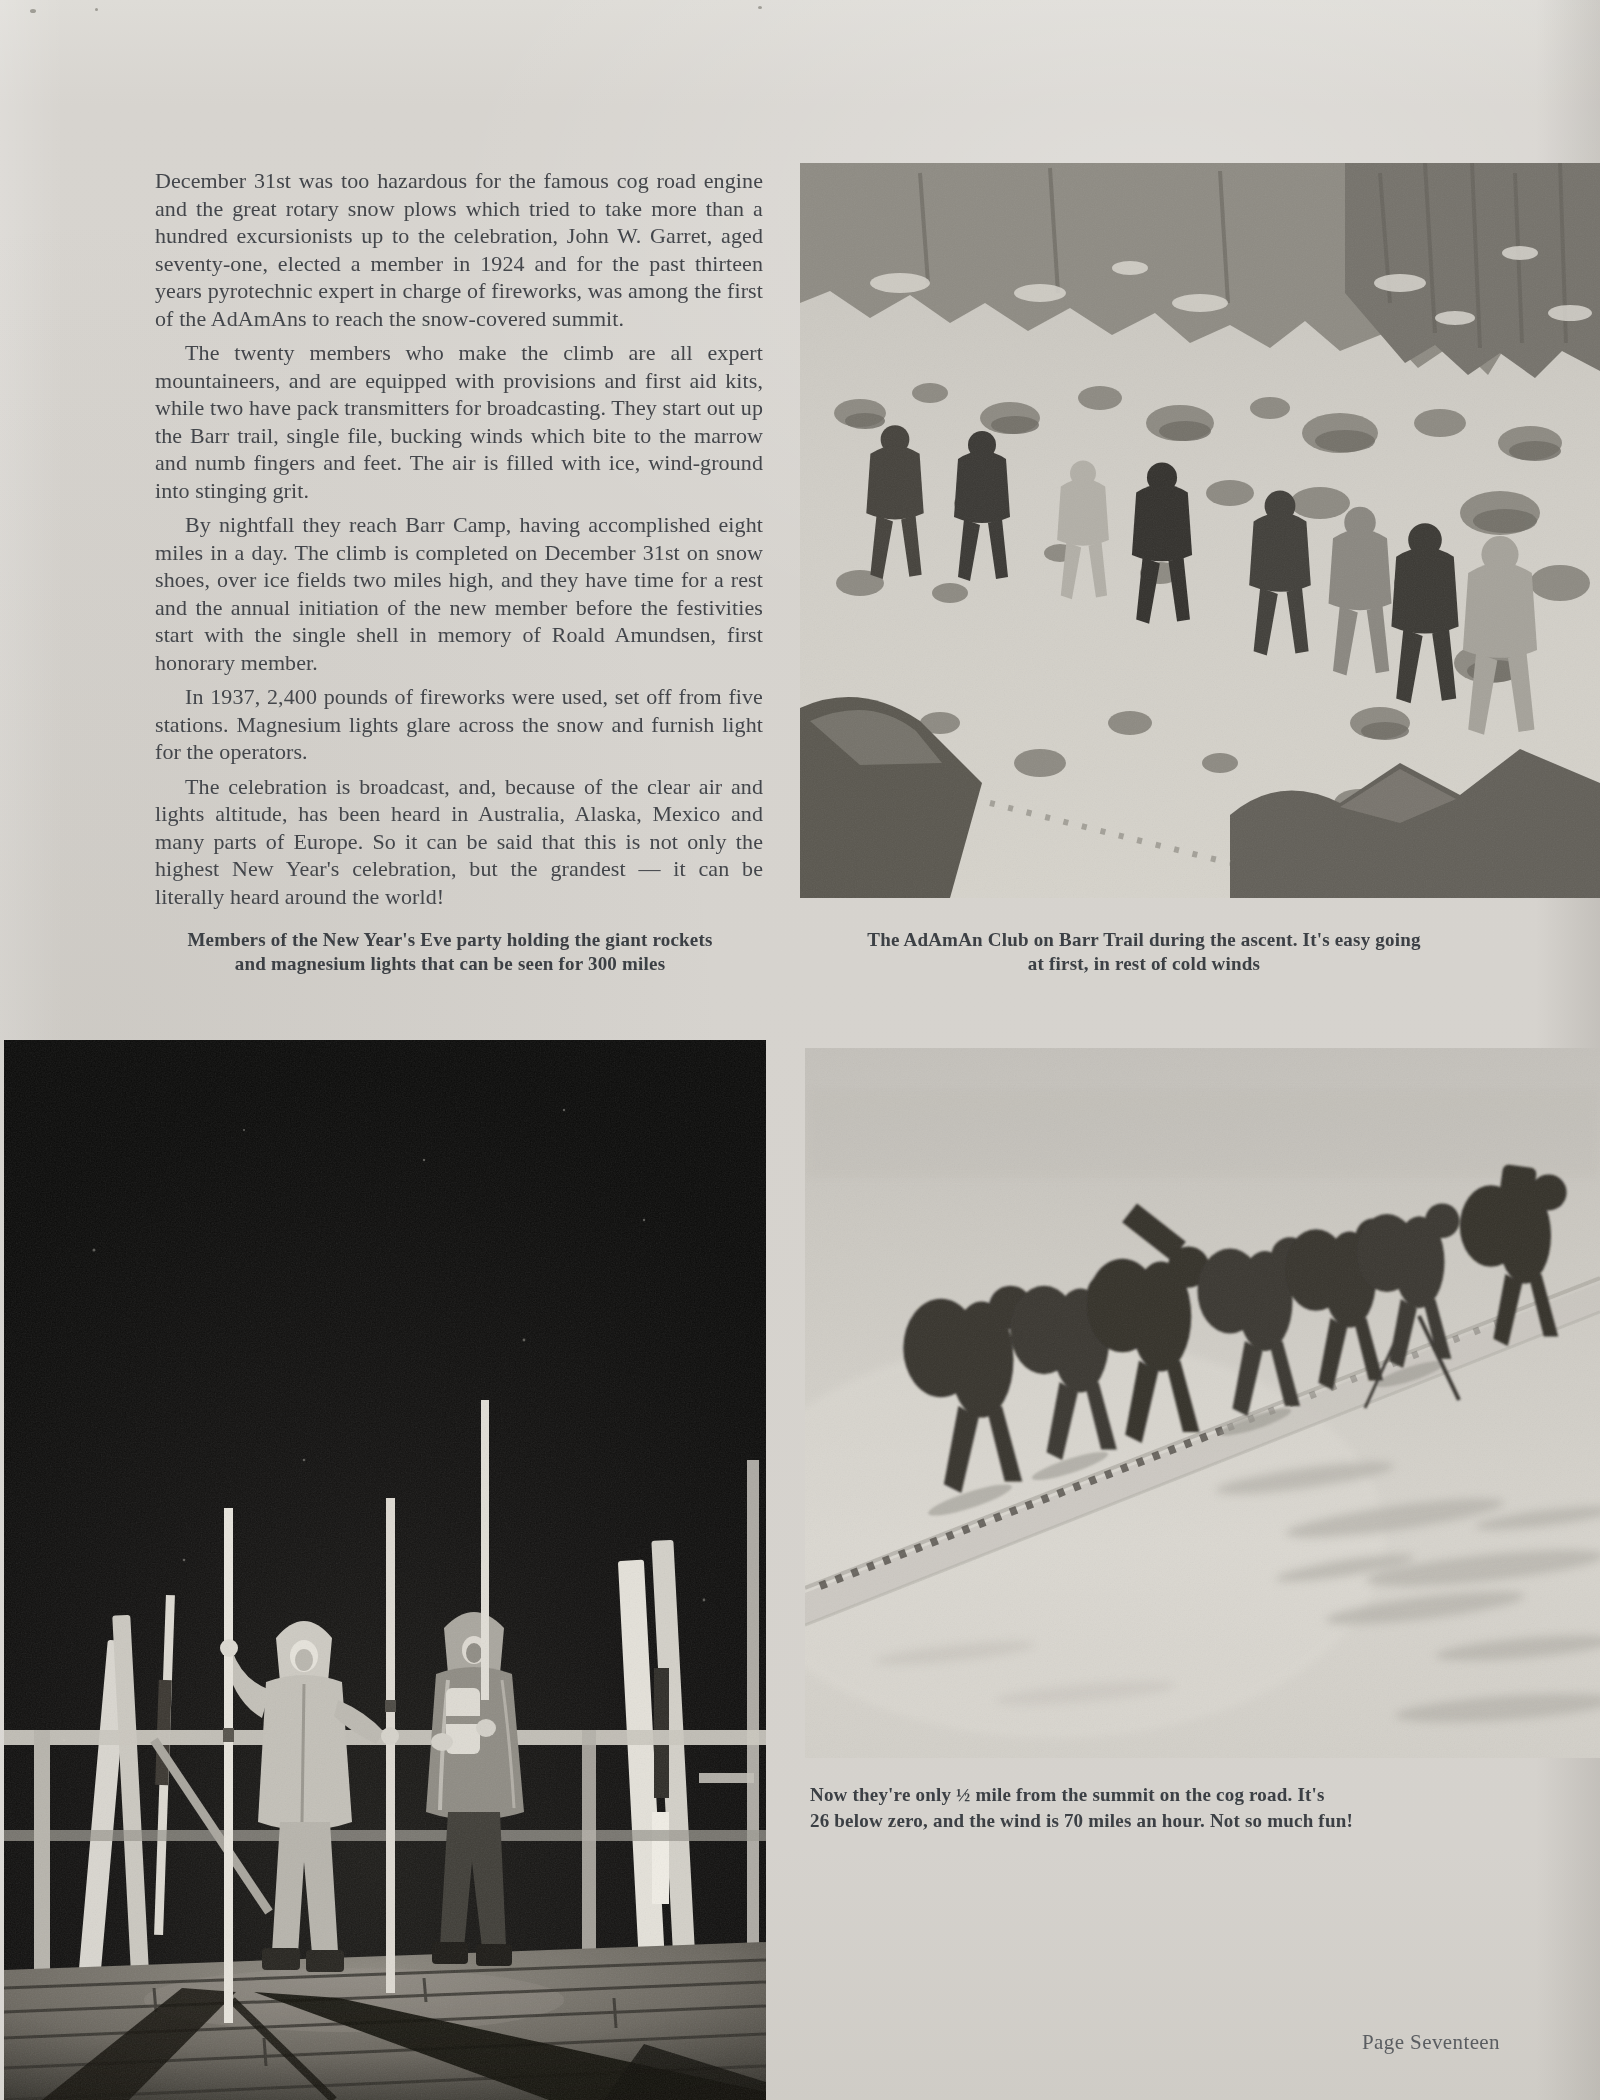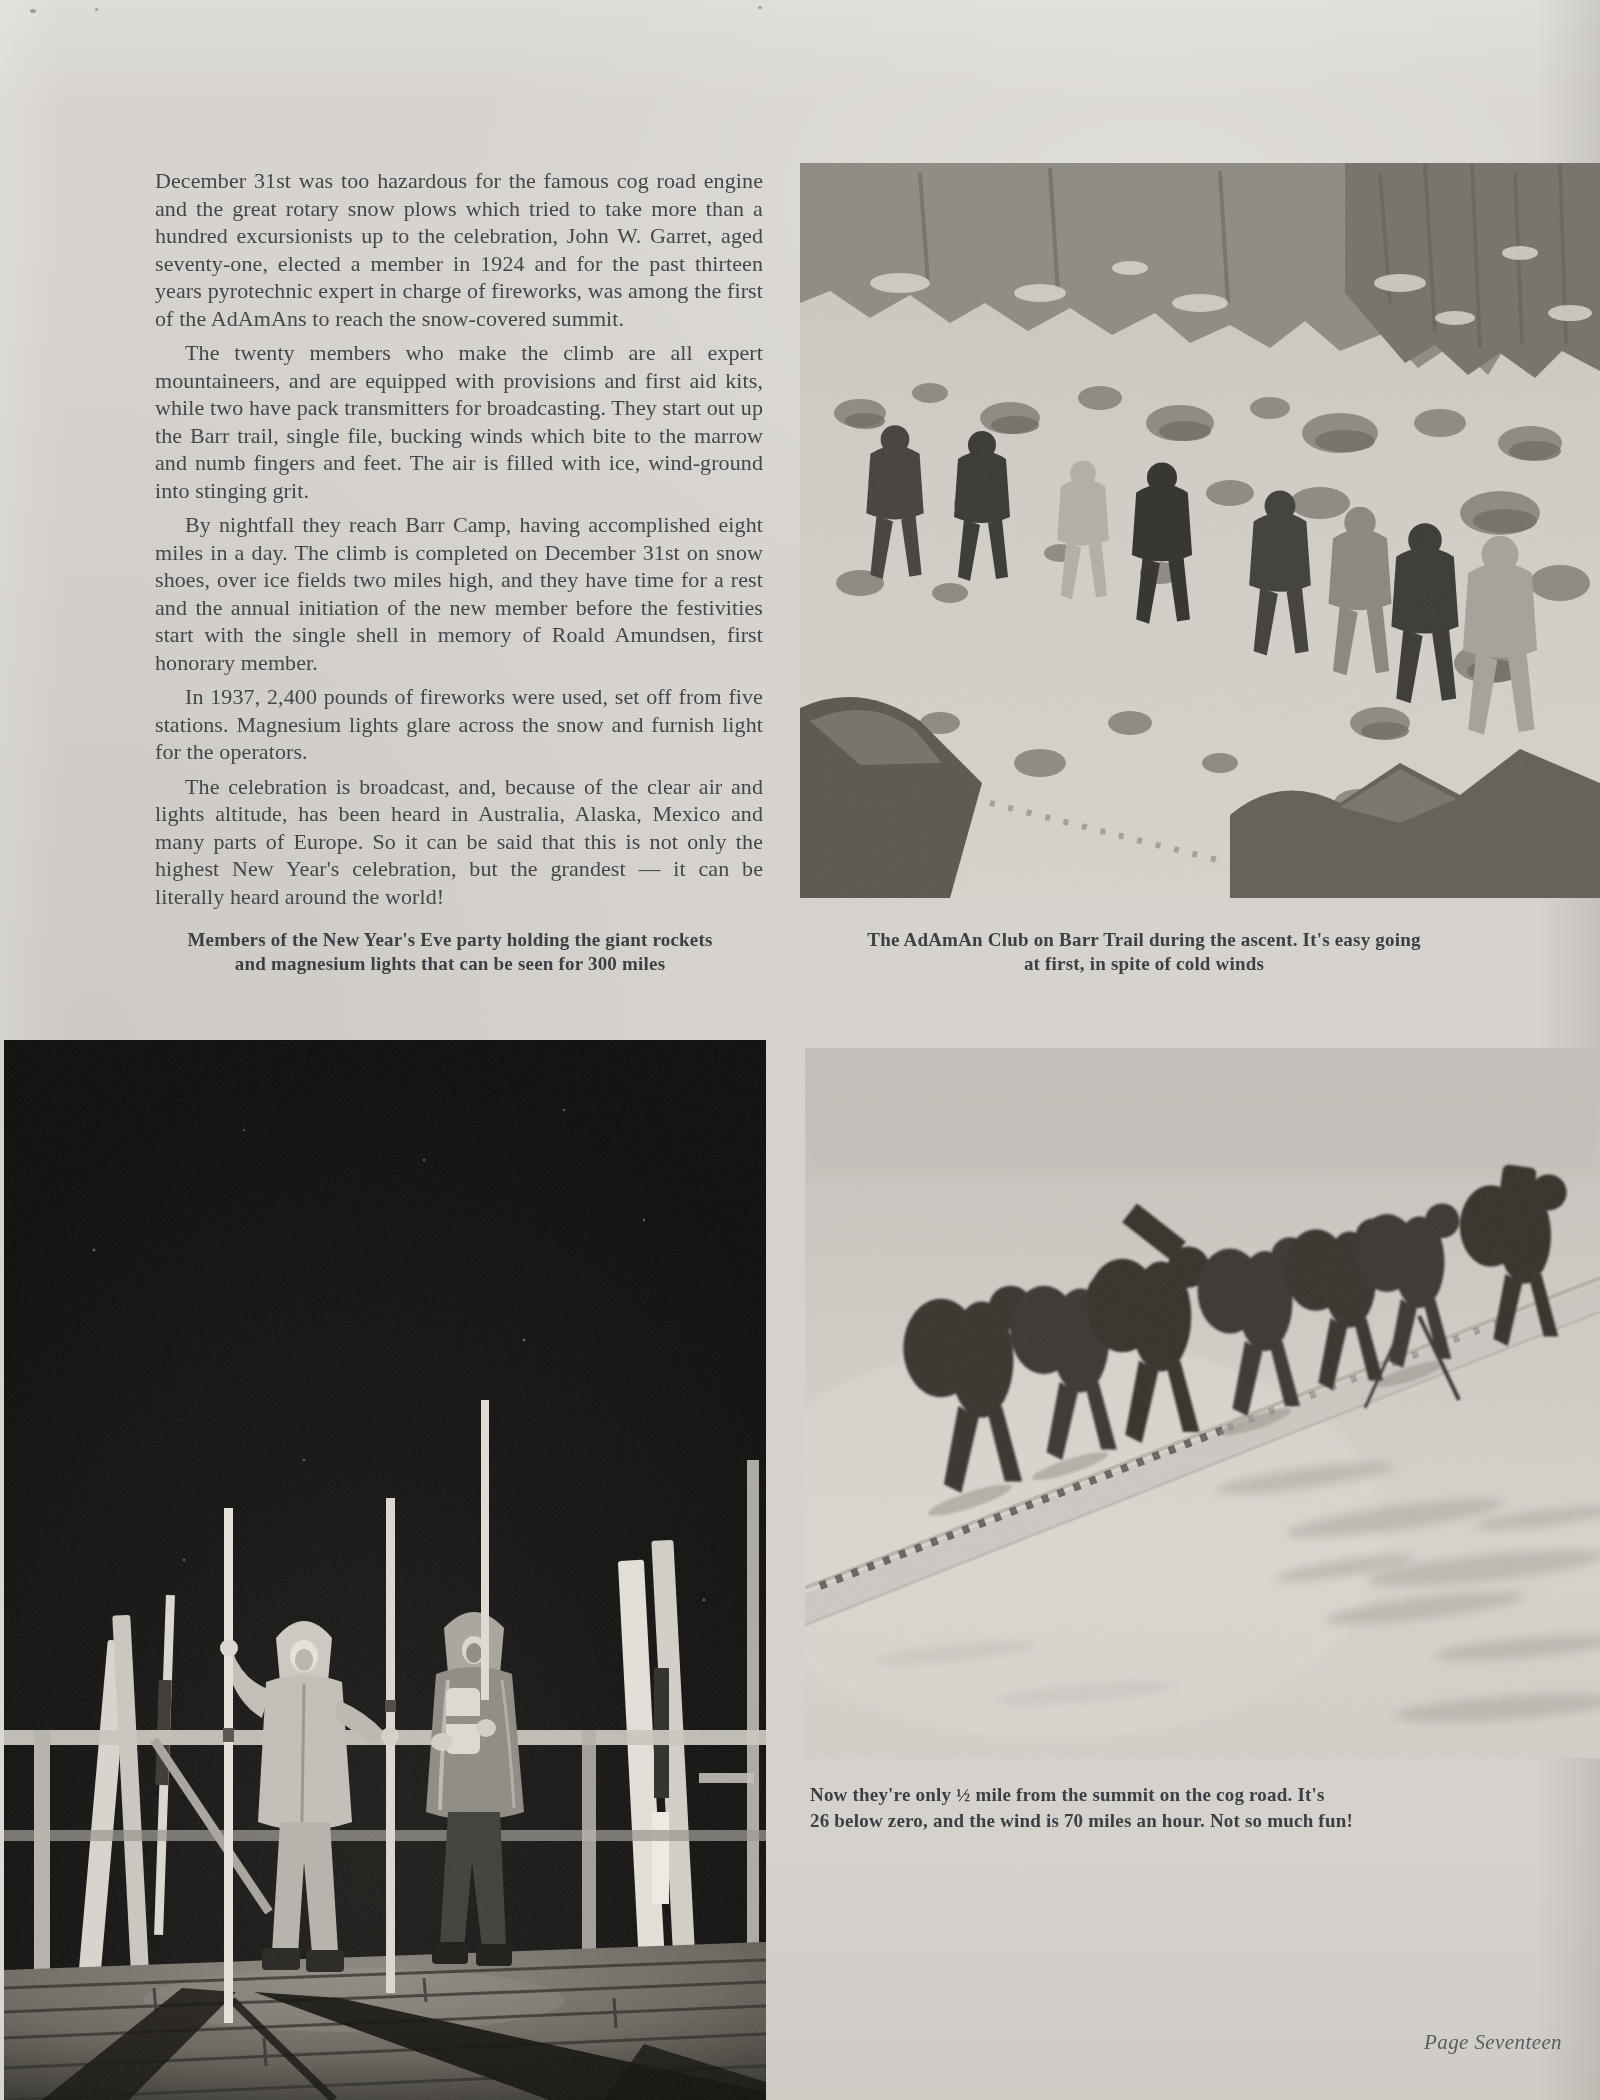--- a/index.html
+++ b/index.html
@@ -28,22 +28,22 @@
   .photo-bottom-right{left:805px;top:1048px;width:795px;height:710px;}
   .caption{
     position:absolute;font-weight:bold;
     font-size:19px;line-height:24px;color:var(--caption_ink,#3c4045);
     letter-spacing:.2px;text-align:center;
   }
   .caption-left{left:120px;top:928px;width:660px;}
   .caption-top-right{left:829px;top:928px;width:630px;}
   .caption-bottom-right{left:810px;top:1782px;width:648px;text-align:left;line-height:26px;}
   .page-number{
-    position:absolute;left:1300px;top:2030px;width:262px;text-align:right;
-    font-style:italic;font-size:21px;color:var(--page_number_ink,#5a5d61);letter-spacing:.4px;
+    position:absolute;left:1300px;top:2030px;width:262px;text-align:center;
+    font-size:21px;color:var(--page_number_ink,#5a5d61);letter-spacing:.4px;
   }
 </style>
 </head>
 <body>
 
 <div class="page">
 
   <div class="speck" style="left:30px;top:9px;width:6px;height:4px;"></div>
   <div class="speck" style="left:95px;top:8px;width:3px;height:3px;"></div>
   <div class="speck" style="left:758px;top:6px;width:4px;height:3px;"></div>
@@ -177,21 +177,21 @@
     </svg>
   </figure>
 
   <div class="caption caption-left">
     <div>Members of the New Year's Eve party holding the giant rockets</div>
     <div>and magnesium lights that can be seen for 300 miles</div>
   </div>
 
   <div class="caption caption-top-right">
     <div>The AdAmAn Club on Barr Trail during the ascent. It's easy going</div>
-    <div>at first, in spite of cold winds</div>
+    <div>at first, in rest of cold winds</div>
   </div>
 
   <figure class="photo-bottom-left">
     <svg viewBox="0 0 762 1060" width="762" height="1060" preserveAspectRatio="none">
       <defs>
         <radialGradient id="nightB" cx="48%" cy="78%" r="75%">
           <stop offset="0" stop-color="#1d1c19"></stop>
             <stop offset=".5" stop-color="#121110"></stop>
             <stop offset="1" stop-color="#0a0a09"></stop>
         </radialGradient>

